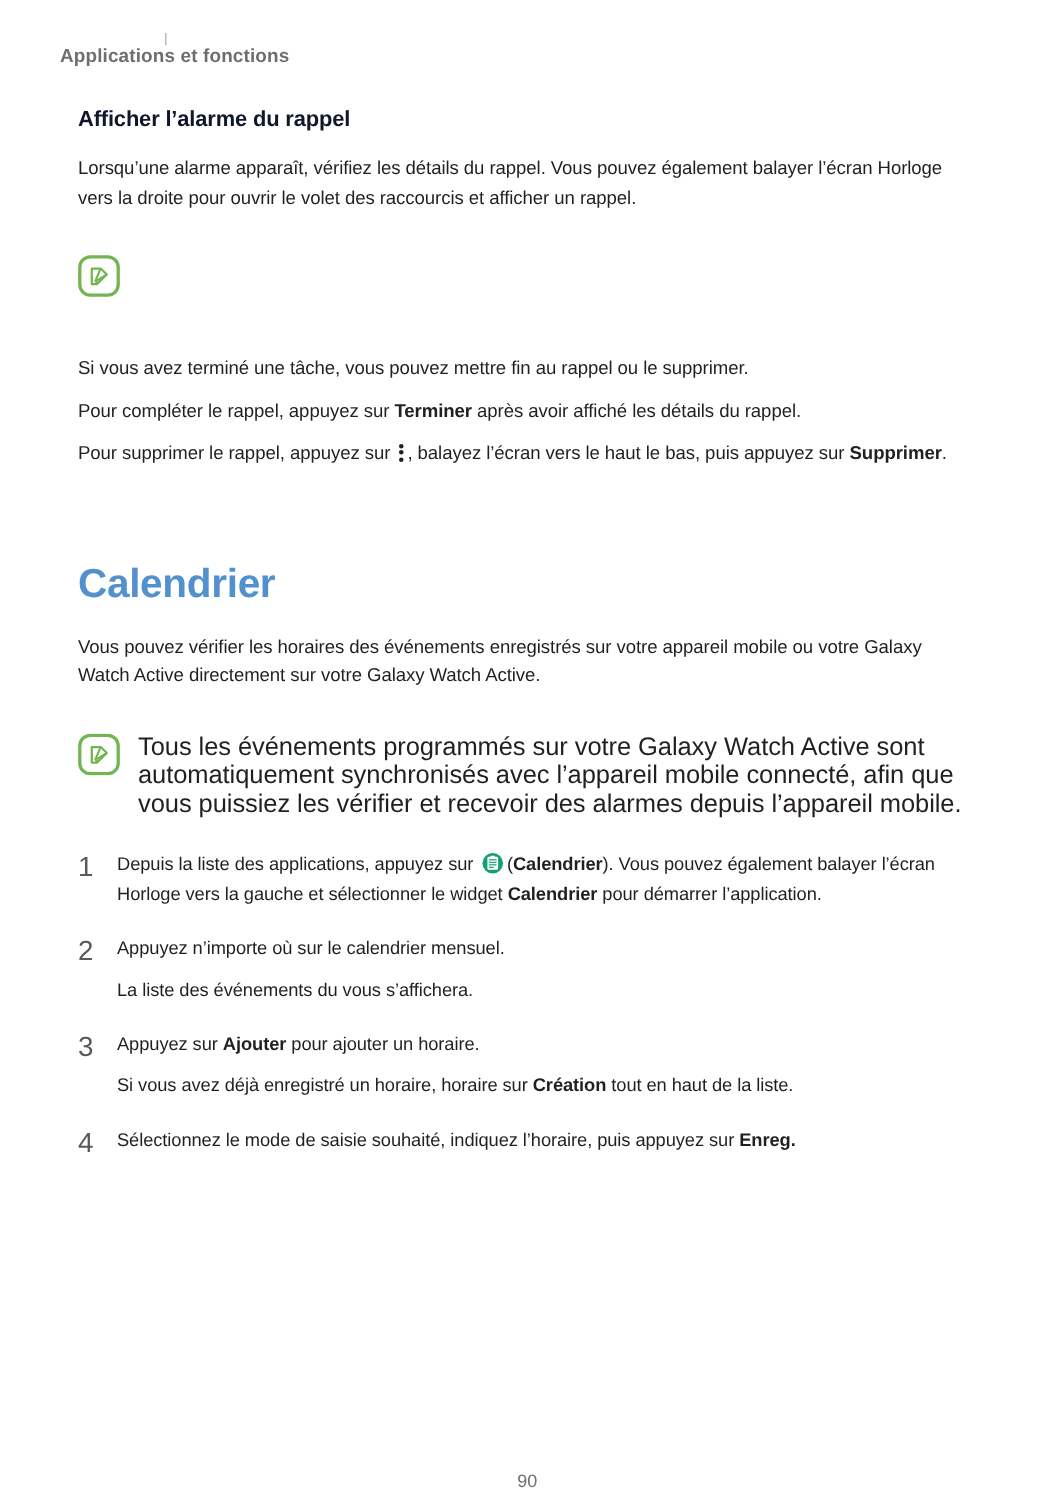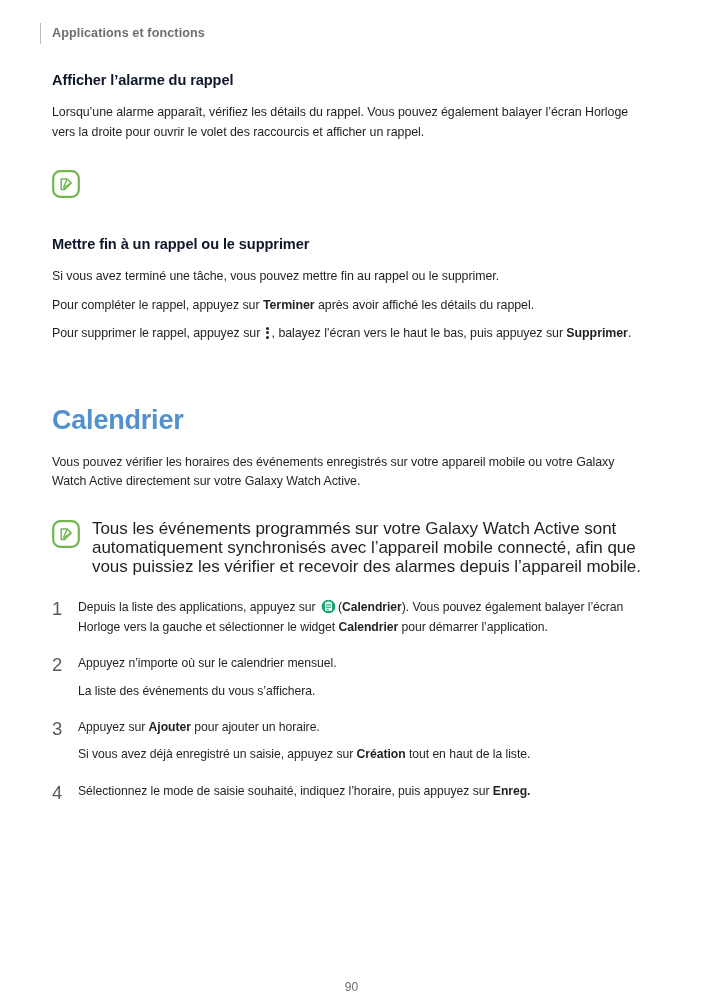--- a/index.html
+++ b/index.html
@@ -24,20 +24,21 @@
   }
 
   
   .header {
     position: absolute;
     top: 22px;
     left: 40px;
     display: flex;
     align-items: center;
     height: 22px;
+    flex-direction: column;
   }
   .header-rule {
     width: 1px;
     height: 21px;
     background: #b9b9b9;
     margin-right: 11px;
   }
   .header-title {
     font-size: 12.6px;
     font-weight: bold;
@@ -230,21 +231,20 @@
         </svg>
       </span>
       <div class="note-body">
         <ul class="note-list">
         </ul>
       </div>
     </div>
 
     <div class="spacer-lg"></div>
 
-    <h2 class="section-title">Mettre fin à un rappel ou le supprimer</h2>
 
     <p class="body">Si vous avez terminé une tâche, vous pouvez mettre fin au rappel ou le supprimer.</p>
 
     <p class="body"><span>Pour compléter le rappel, appuyez sur </span><b>Terminer</b><span> après avoir affiché les détails du rappel.</span></p>
 
     <p class="body"><span>Pour supprimer le rappel, appuyez sur </span><span class="kebab-icon"><i></i><i></i><i></i></span><span>, balayez l’écran vers le haut le bas, puis appuyez sur </span><b>Supprimer</b><span>.</span></p>
 
     <div class="spacer-xl"></div>
 
     <h1 class="chapter-title">Calendrier</h1>
@@ -291,21 +291,21 @@
         <div class="step-body">
           <p>Appuyez n’importe où sur le calendrier mensuel.</p>
           <p class="sub">La liste des événements du vous s’affichera.</p>
         </div>
       </div>
 
       <div class="step">
         <div class="step-num">3</div>
         <div class="step-body">
           <p><span>Appuyez sur </span><b>Ajouter</b><span> pour ajouter un horaire.</span></p>
-          <p class="sub"><span>Si vous avez déjà enregistré un saisie, appuyez sur </span><b>Création</b><span> tout en haut de la liste.</span></p>
+          <p class="sub"><span>Si vous avez déjà enregistré un horaire, horaire sur </span><b>Création</b><span> tout en haut de la liste.</span></p>
         </div>
       </div>
 
       <div class="step">
         <div class="step-num">4</div>
         <div class="step-body">
           <p><span>Sélectionnez le mode de saisie souhaité, indiquez l’horaire, puis appuyez sur </span><b>Enreg.</b><span></span></p>
         </div>
       </div>
 

